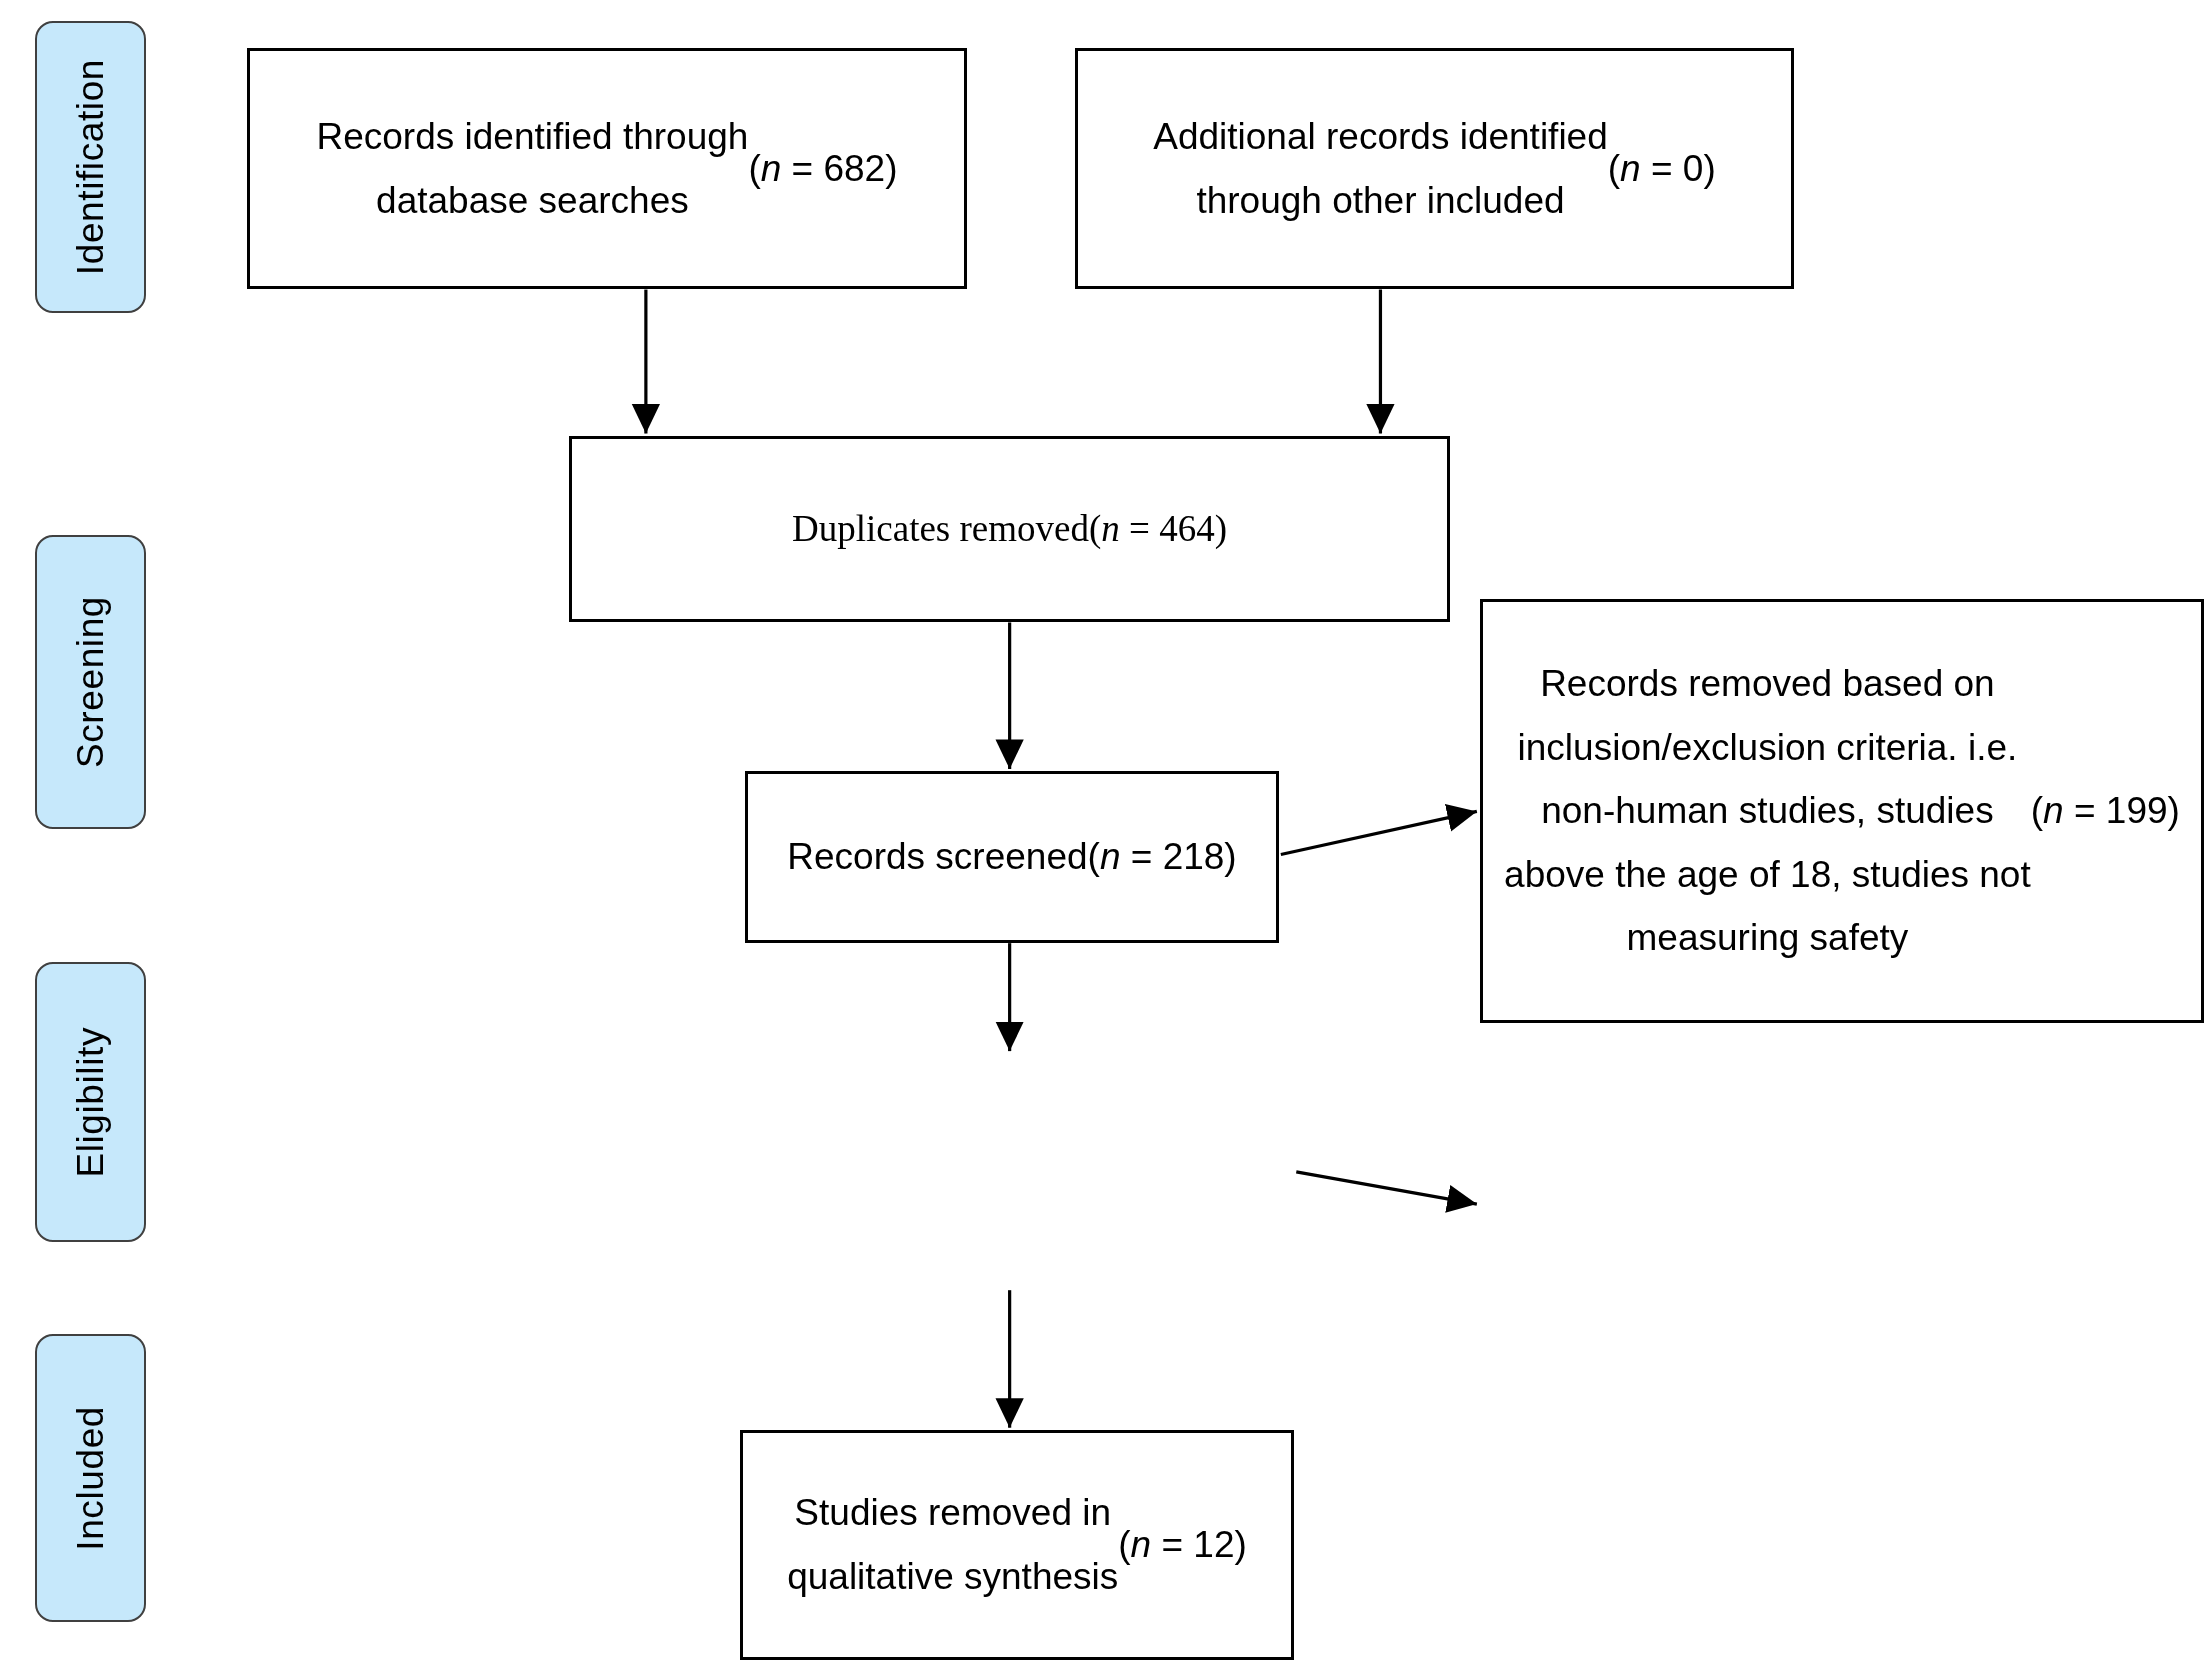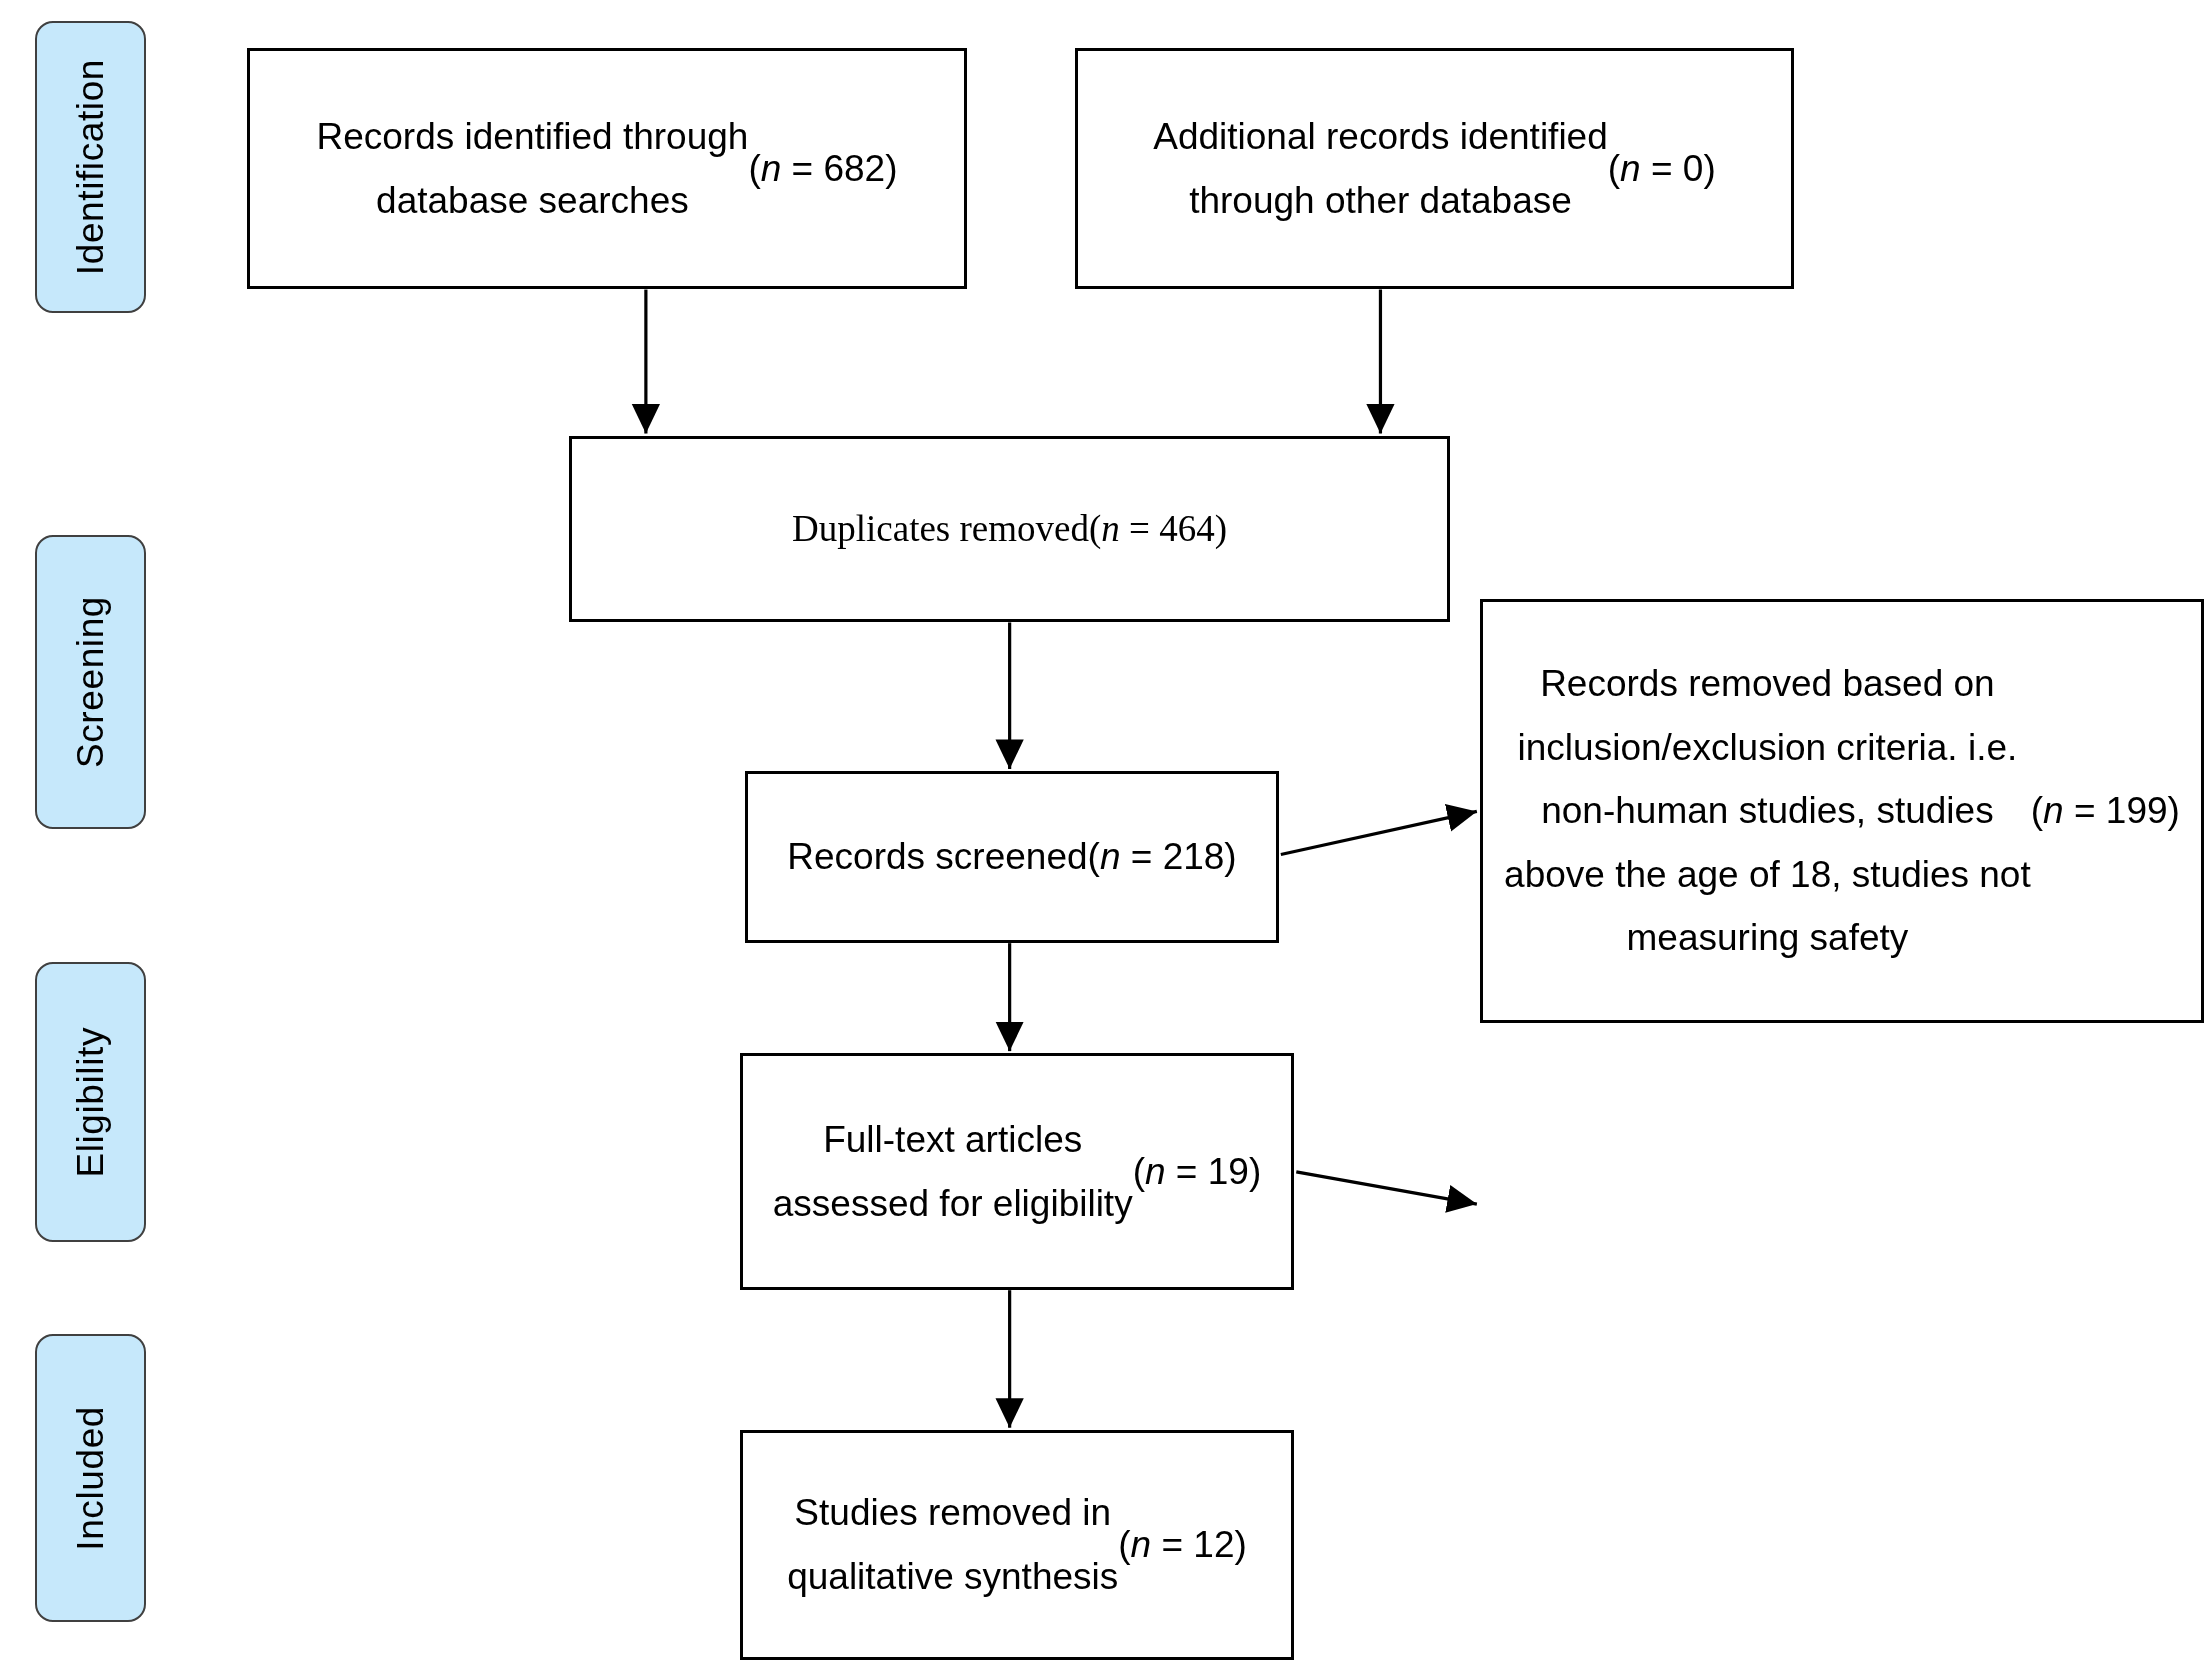--- a/index.html
+++ b/index.html
@@ -106,21 +106,21 @@
   </div>
 
   <div class="flowbox b1">
     <span class="btext">Records identified through
 database searches</span>
     <span class="bcount">(<i>n</i> = 682)</span>
   </div>
 
   <div class="flowbox b2">
     <span class="btext">Additional records identified
-through other database</span>
+through other included</span>
     <span class="bcount">(<i>n</i> = 0)</span>
   </div>
 
   <div class="flowbox b3">
     <span class="btext">Duplicates removed</span>
     <span class="bcount">(<i>n</i> = 464)</span>
   </div>
 
   <div class="flowbox b4">
     <span class="btext">Records screened</span>
@@ -129,25 +129,20 @@
 
   <div class="flowbox b5">
     <span class="btext">Records removed based on
 inclusion/exclusion criteria. i.e.
 non-human studies, studies
 above the age of 18, studies not
 measuring safety</span>
     <span class="bcount">(<i>n</i> = 199)</span>
   </div>
 
-  <div class="flowbox b6">
-    <span class="btext">Full-text articles
-assessed for eligibility</span>
-    <span class="bcount">(<i>n</i> = 19)</span>
-  </div>
 
 
   <div class="flowbox b8">
     <span class="btext">Studies removed in
 qualitative synthesis</span>
     <span class="bcount">(<i>n</i> = 12)</span>
   </div>
 
 </div>
 

